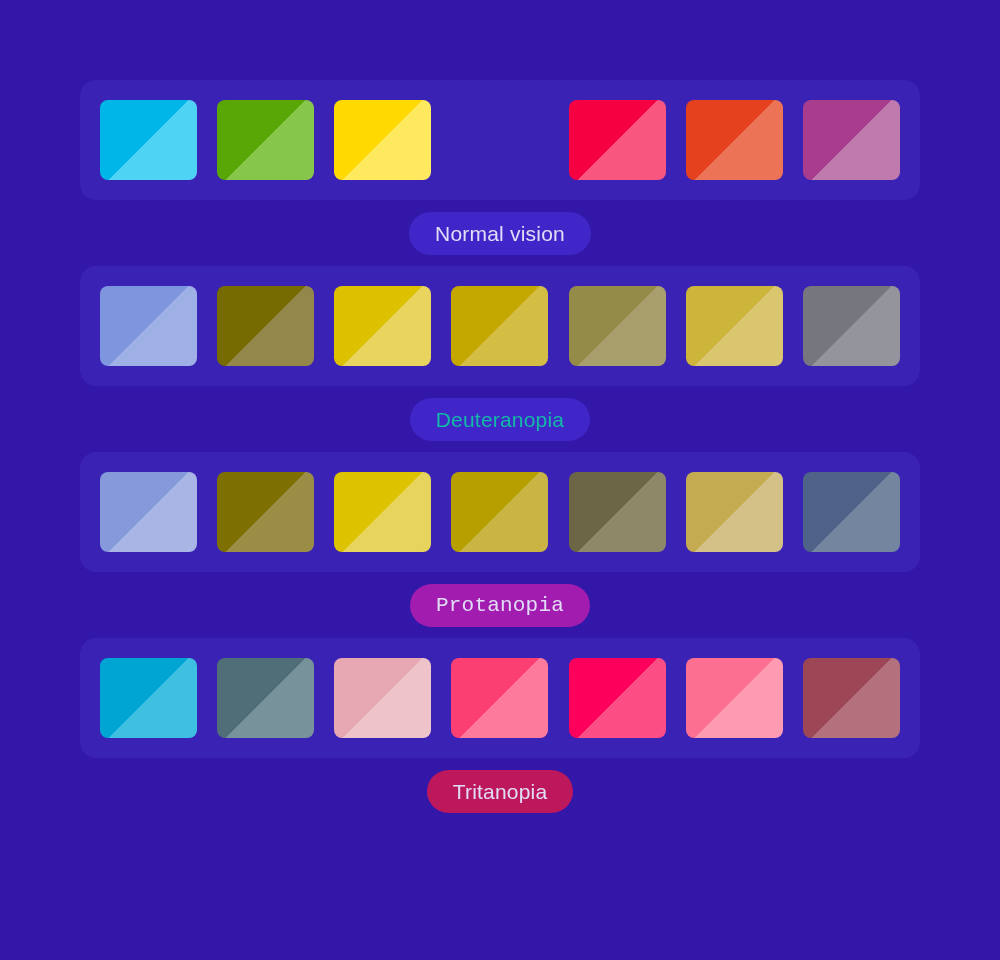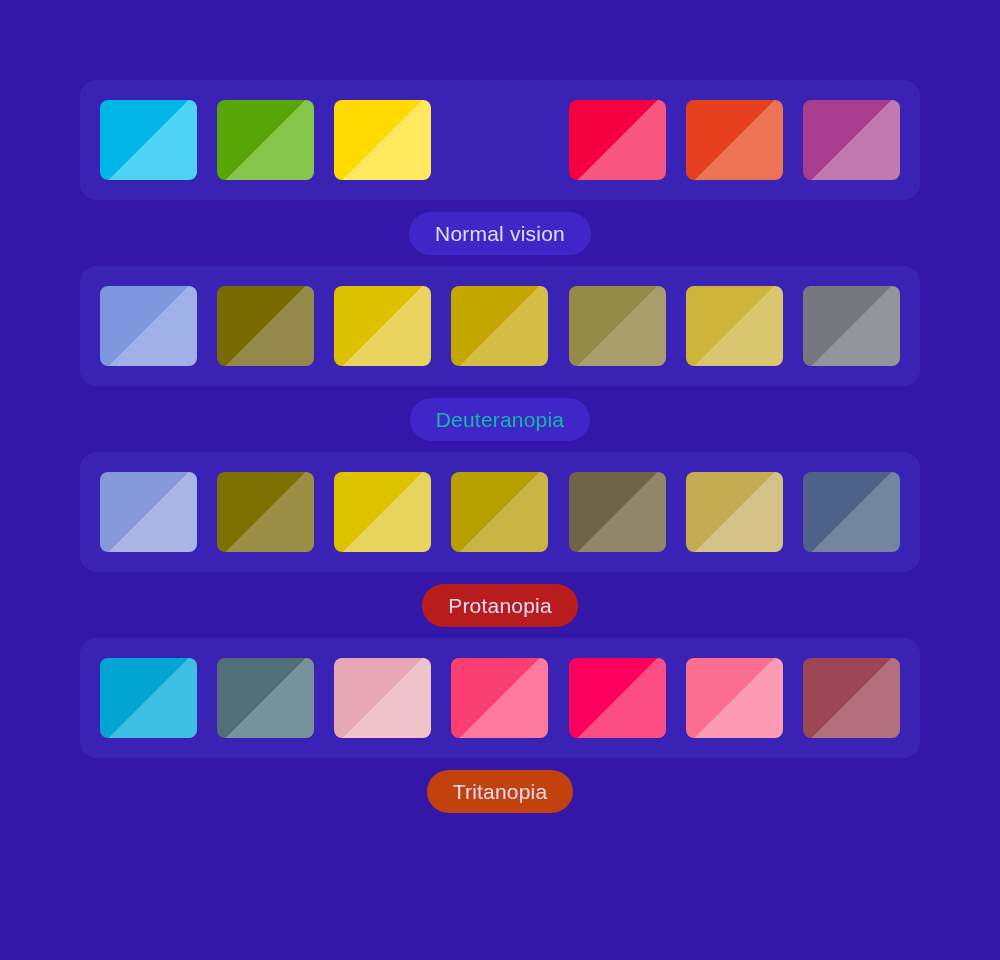--- a/index.html
+++ b/index.html
@@ -103,31 +103,31 @@
         <div class="swatch-row" style="background: rgb(58, 34, 181);">
           <div class="swatch" style="background: linear-gradient(135deg, rgb(134, 153, 218) 0%, rgb(134, 153, 218) 50%, rgb(168, 181, 229) 50%, rgb(168, 181, 229) 100%);"></div>
           <div class="swatch" style="background: linear-gradient(135deg, rgb(125, 111, 0) 0%, rgb(125, 111, 0) 50%, rgb(154, 141, 69) 50%, rgb(154, 141, 69) 100%);"></div>
           <div class="swatch" style="background: linear-gradient(135deg, rgb(221, 194, 0) 0%, rgb(221, 194, 0) 50%, rgb(231, 212, 92) 50%, rgb(231, 212, 92) 100%);"></div>
           <div class="swatch" style="background: linear-gradient(135deg, rgb(184, 159, 0) 0%, rgb(184, 159, 0) 50%, rgb(202, 181, 68) 50%, rgb(202, 181, 68) 100%);"></div>
           <div class="swatch" style="background: linear-gradient(135deg, rgb(108, 102, 70) 0%, rgb(108, 102, 70) 50%, rgb(142, 136, 105) 50%, rgb(142, 136, 105) 100%);"></div>
           <div class="swatch" style="background: linear-gradient(135deg, rgb(196, 171, 82) 0%, rgb(196, 171, 82) 50%, rgb(212, 193, 135) 50%, rgb(212, 193, 135) 100%);"></div>
           <div class="swatch" style="background: linear-gradient(135deg, rgb(79, 98, 135) 0%, rgb(79, 98, 135) 50%, rgb(116, 134, 159) 50%, rgb(116, 134, 159) 100%);"></div>
         </div>
         <div class="label-wrap">
-          <div class="label-pill" style="background: #b91c1c; color: rgb(226, 221, 247);">Protanopia</div>
+          <div class="label-pill" style="background: #a21caf; color: rgb(226, 221, 247); font-family: Liberation Mono, monospace;">Protanopia</div>
         </div>
       </div>
       <div class="sim-group">
         <div class="swatch-row" style="background: rgb(58, 34, 181);">
           <div class="swatch" style="background: linear-gradient(135deg, rgb(0, 165, 212) 0%, rgb(0, 165, 212) 50%, rgb(62, 192, 227) 50%, rgb(62, 192, 227) 100%);"></div>
           <div class="swatch" style="background: linear-gradient(135deg, rgb(79, 110, 119) 0%, rgb(79, 110, 119) 50%, rgb(119, 146, 154) 50%, rgb(119, 146, 154) 100%);"></div>
           <div class="swatch" style="background: linear-gradient(135deg, rgb(231, 168, 180) 0%, rgb(231, 168, 180) 50%, rgb(238, 195, 202) 50%, rgb(238, 195, 202) 100%);"></div>
           <div class="swatch" style="background: linear-gradient(135deg, rgb(251, 63, 114) 0%, rgb(251, 63, 114) 50%, rgb(253, 122, 156) 50%, rgb(253, 122, 156) 100%);"></div>
           <div class="swatch" style="background: linear-gradient(135deg, rgb(253, 0, 92) 0%, rgb(253, 0, 92) 50%, rgb(253, 77, 133) 50%, rgb(253, 77, 133) 100%);"></div>
           <div class="swatch" style="background: linear-gradient(135deg, rgb(252, 111, 145) 0%, rgb(252, 111, 145) 50%, rgb(253, 155, 178) 50%, rgb(253, 155, 178) 100%);"></div>
           <div class="swatch" style="background: linear-gradient(135deg, rgb(157, 70, 86) 0%, rgb(157, 70, 86) 50%, rgb(178, 113, 124) 50%, rgb(178, 113, 124) 100%);"></div>
         </div>
         <div class="label-wrap">
-          <div class="label-pill" style="background: #c2410c; color: rgb(226, 221, 247);">Tritanopia</div>
+          <div class="label-pill" style="background: #be185d; color: rgb(226, 221, 247);">Tritanopia</div>
         </div>
       </div>
     </div>
 </div>
 
 </body></html>

